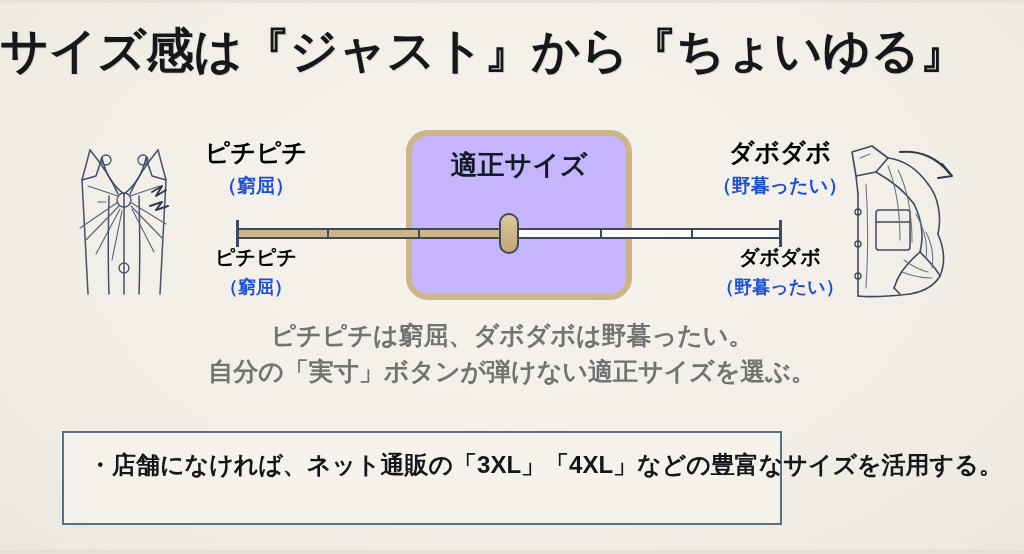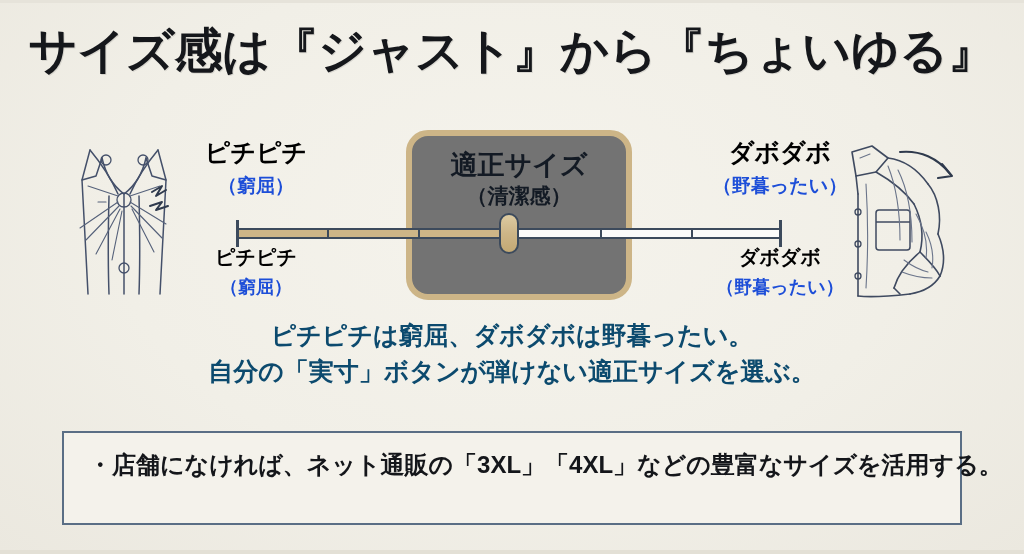--- a/index.html
+++ b/index.html
@@ -33,21 +33,21 @@
     left: 0; right: 0; bottom: 0;
     height: 4px;
     background: #e3e0d6;
   }
 
   
   .title {
     position: absolute;
     left: 0; right: 0;
     top: 26px;
-    text-align: center;
+    text-align: left;
     font-size: 48px;
     line-height: 1.05;
     font-weight: 700;
     letter-spacing: -0.5px;
     color: #15171b;
     text-shadow: 1px 1px 0 rgba(0,0,0,0.10);
     white-space: nowrap;
   }
 
   
@@ -58,21 +58,21 @@
     height: 190px;
   }
 
   
   .center-box {
     position: absolute;
     left: 406px;
     top: 12px;
     width: 226px;
     height: 170px;
-    background: #737373;
+    background: #c4b5fd;
     border: 6px solid #cdb587;
     border-radius: 22px;
     box-sizing: border-box;
   }
   .center-box-text {
     position: absolute;
     left: 0; right: 0;
     top: 14px;
     text-align: center;
     color: #131a24;
@@ -195,30 +195,30 @@
 
   
   .body-text {
     position: absolute;
     left: 0; right: 0;
     top: 318px;
     text-align: center;
     font-size: 25px;
     font-weight: 700;
     line-height: 1.42;
-    color: #0c4a6e;
+    color: #737373;
     white-space: nowrap;
   }
 
   
   .notes {
     position: absolute;
     left: 62px;
     top: 431px;
-    width: 900px;
+    width: 720px;
     height: 94px;
     box-sizing: border-box;
     border: 2px solid #5a6e85;
     background: #f4f2eb;
     padding: 13px 24px 0 24px;
   }
   .note-line {
     font-size: 24px;
     font-weight: 700;
     line-height: 1.55;
@@ -315,21 +315,20 @@
       <g fill="none" stroke="#2f3a4d" stroke-width="2" stroke-linecap="round" stroke-linejoin="round">
         <path d="M58 16 C78 14 96 22 108 38"></path>
         <path d="M100 28 L110 40 L96 42"></path>
       </g>
     </svg>
   </div>
 
   <div class="center-box">
     <div class="center-box-text">
       <div class="center-title">適正サイズ</div>
-      <div class="center-sub">（清潔感）</div>
     </div>
   </div>
 
   <div class="label-top left">
     <div class="label-main">ピチピチ</div>
     <div class="label-sub">（窮屈）</div>
   </div>
   <div class="label-top right">
     <div class="label-main">ダボダボ</div>
     <div class="label-sub">（野暮ったい）</div>

